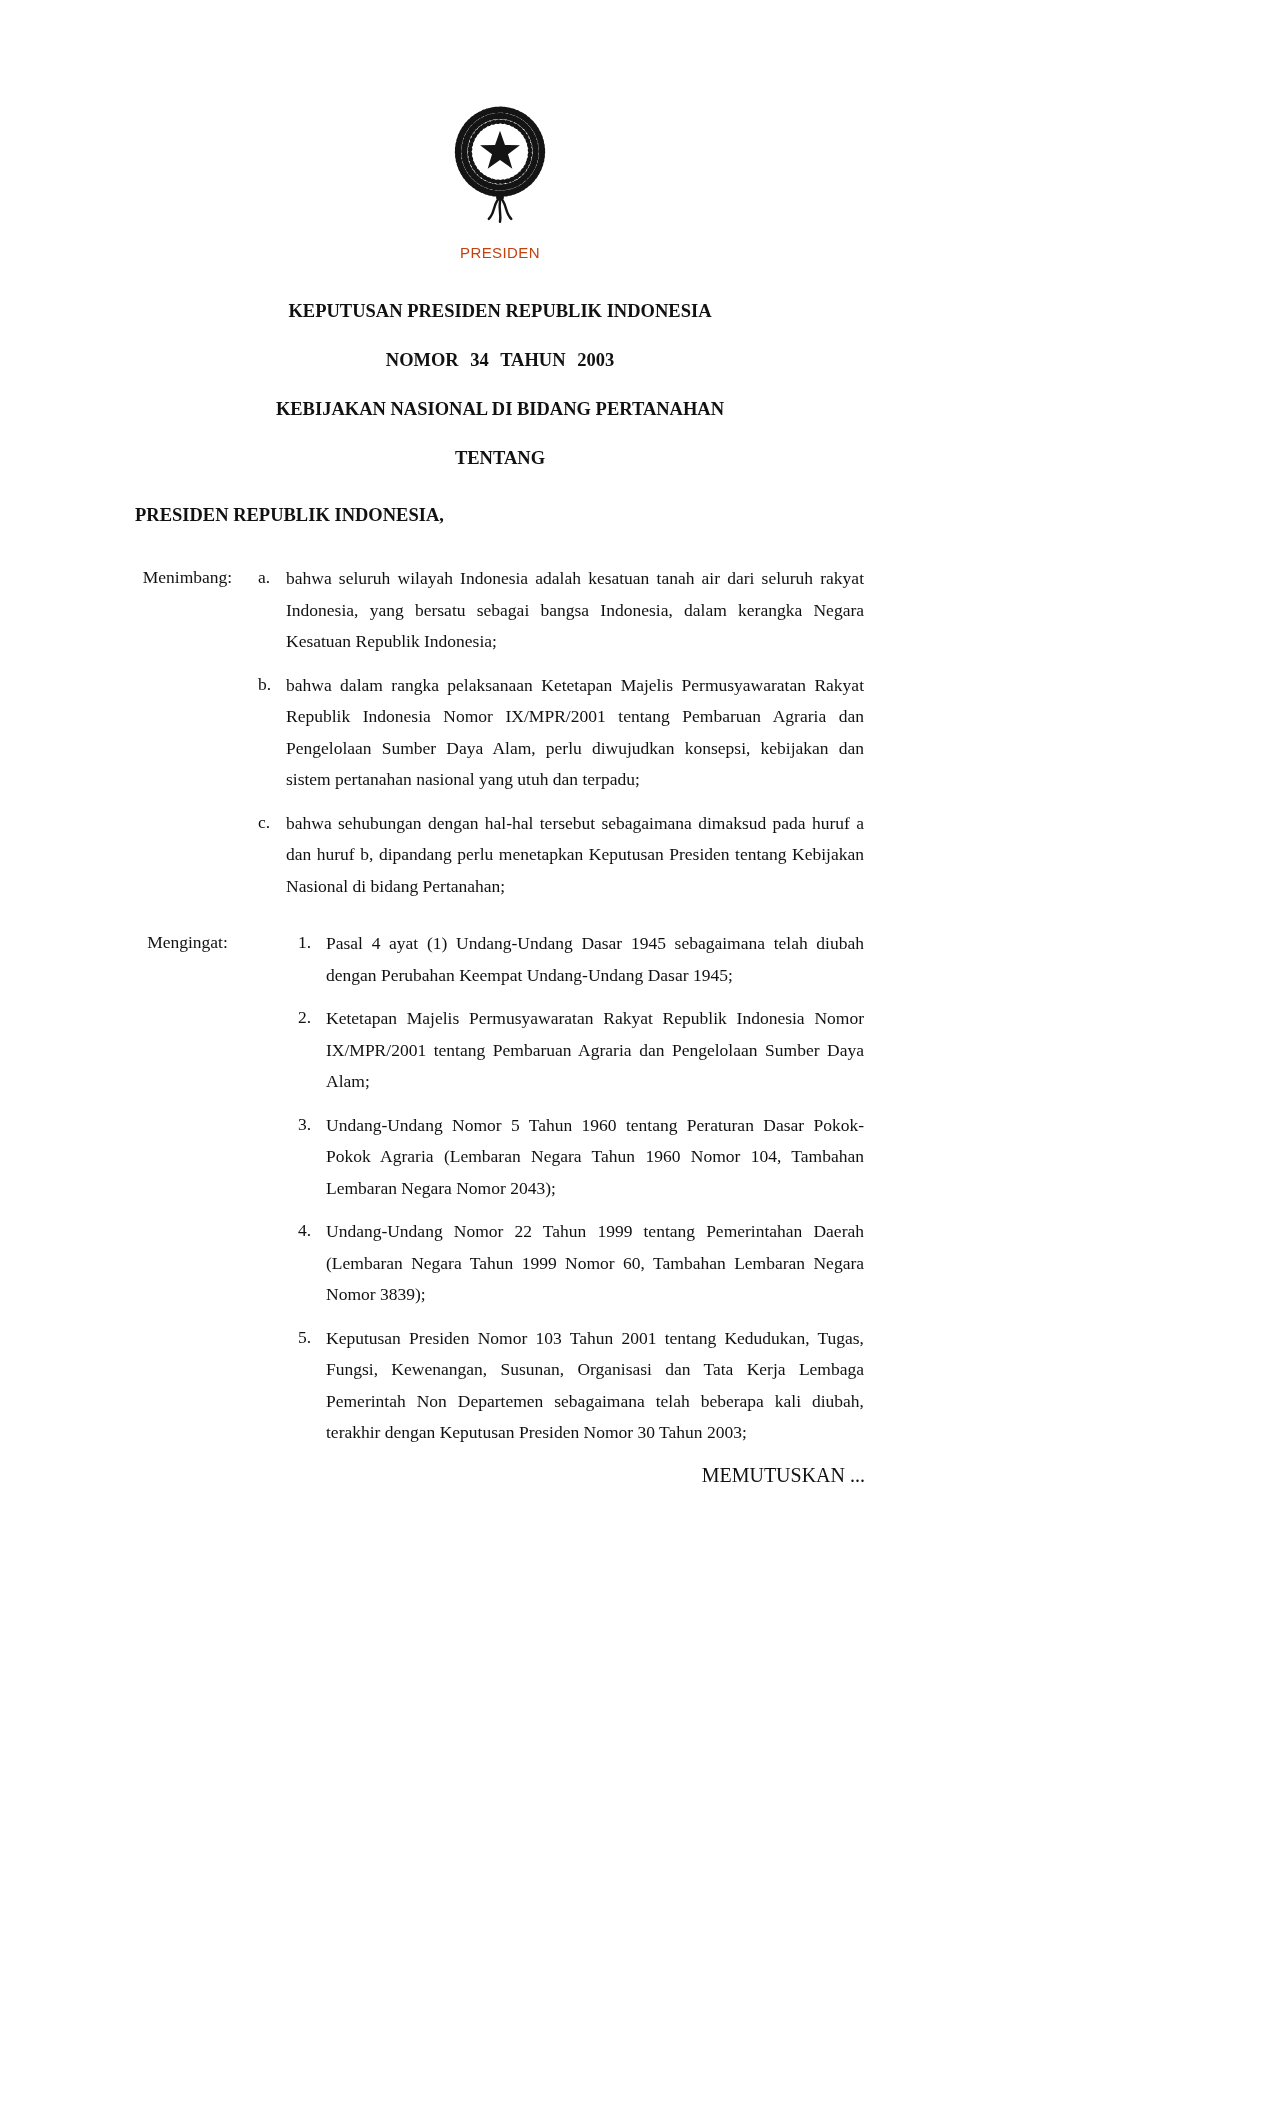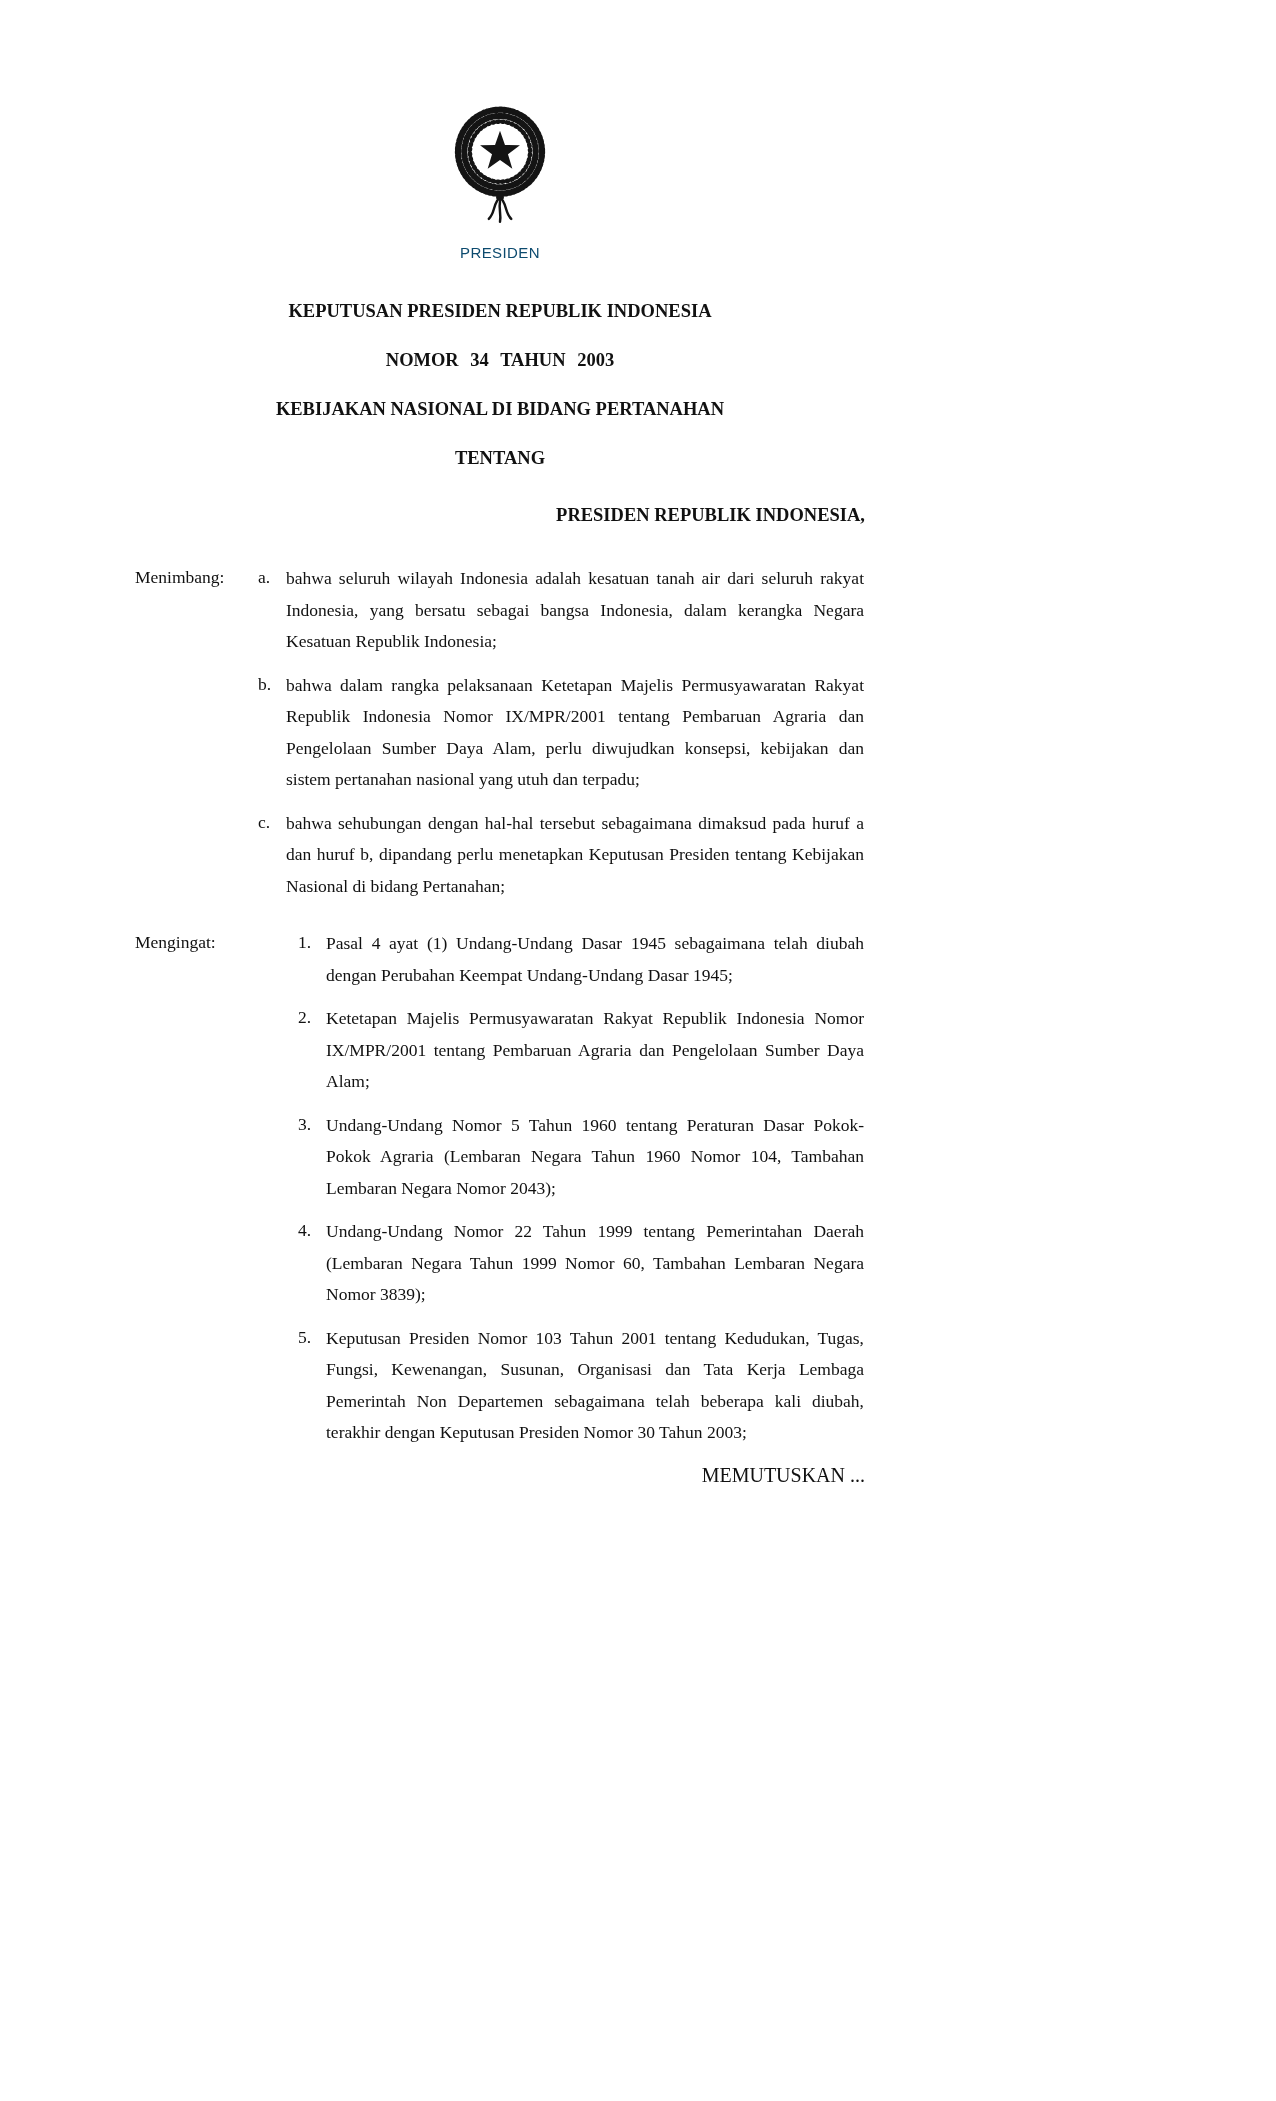--- a/index.html
+++ b/index.html
@@ -23,51 +23,51 @@
 
   .letterhead { text-align: center; }
   .seal { display: flex; justify-content: center; }
 
   .letterhead-text {
     margin-top: 6px;
     font-family: "Liberation Sans", "DejaVu Sans", sans-serif;
     font-size: 15px;
     line-height: 21px;
     letter-spacing: 0.4px;
-    color: #0c4a6e;
+    color: #c2410c;
   }
 
   .title-block { margin-top: 32px; text-align: center; }
   .title-line {
     font-size: 18.5px;
     font-weight: 700;
     line-height: 33px;
     margin: 16px;
   }
   .spaced { word-spacing: 7px; }
 
   .authority {
     margin: 30px 0 0 0;
-    text-align: right;
+    text-align: left;
     font-size: 18.5px;
     font-weight: 700;
   }
 
   .clause {
     display: grid;
     grid-template-columns: 123px 1fr;
     font-size: 17.5px;
     line-height: 31.5px;
     margin-top: 36px;
   }
   .clause + .clause { margin-top: 24px; gap: 40px; }
 
   .clause-label {
     display: flex;
-    justify-content: flex-start;
+    justify-content: center;
     padding-right: 18px;
     align-self: start;
   }
 
   .item {
     display: grid;
     grid-template-columns: 27px 1fr;
     margin-bottom: 10px;
   }
   .item:last-child { margin-bottom: 0; }

